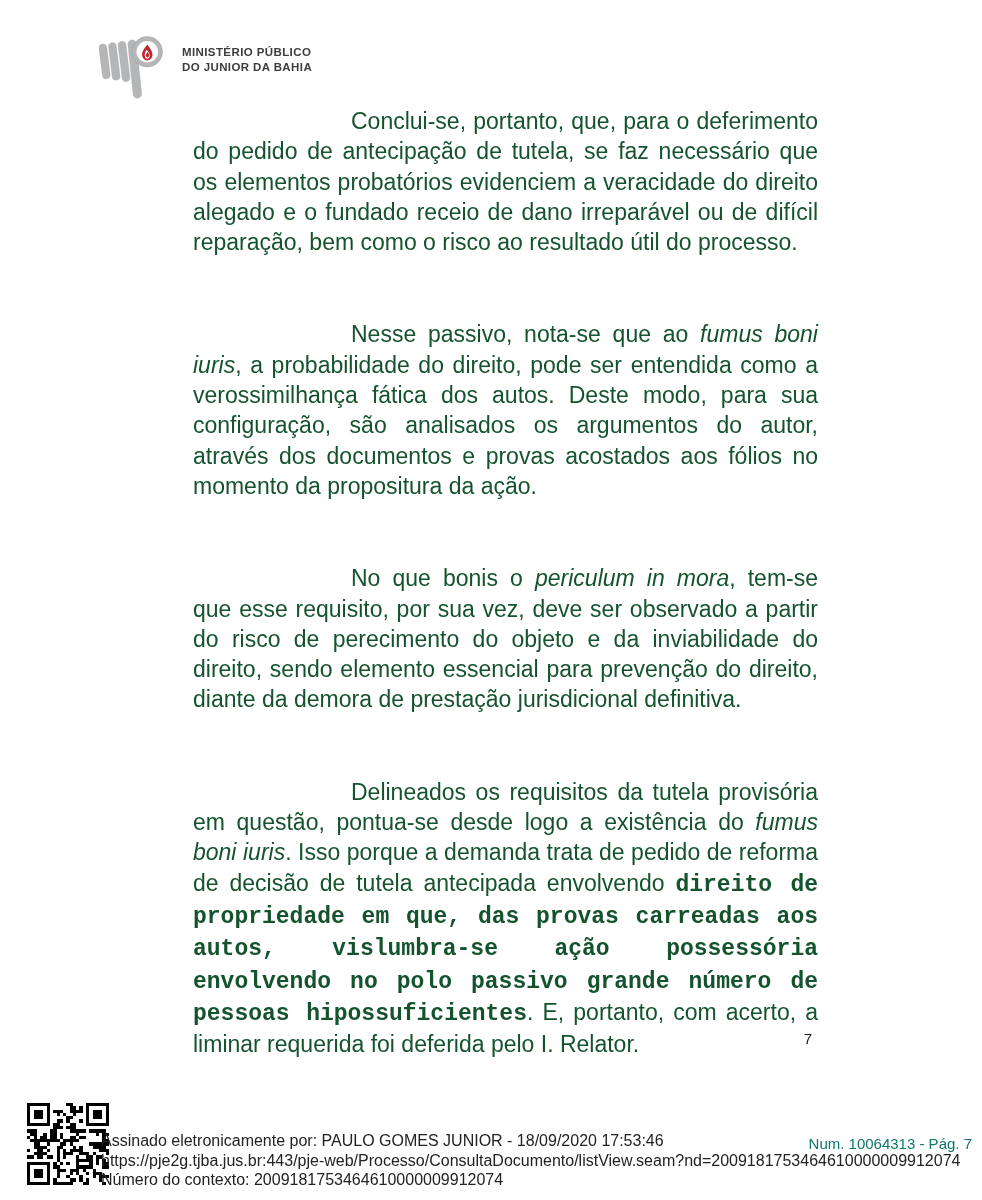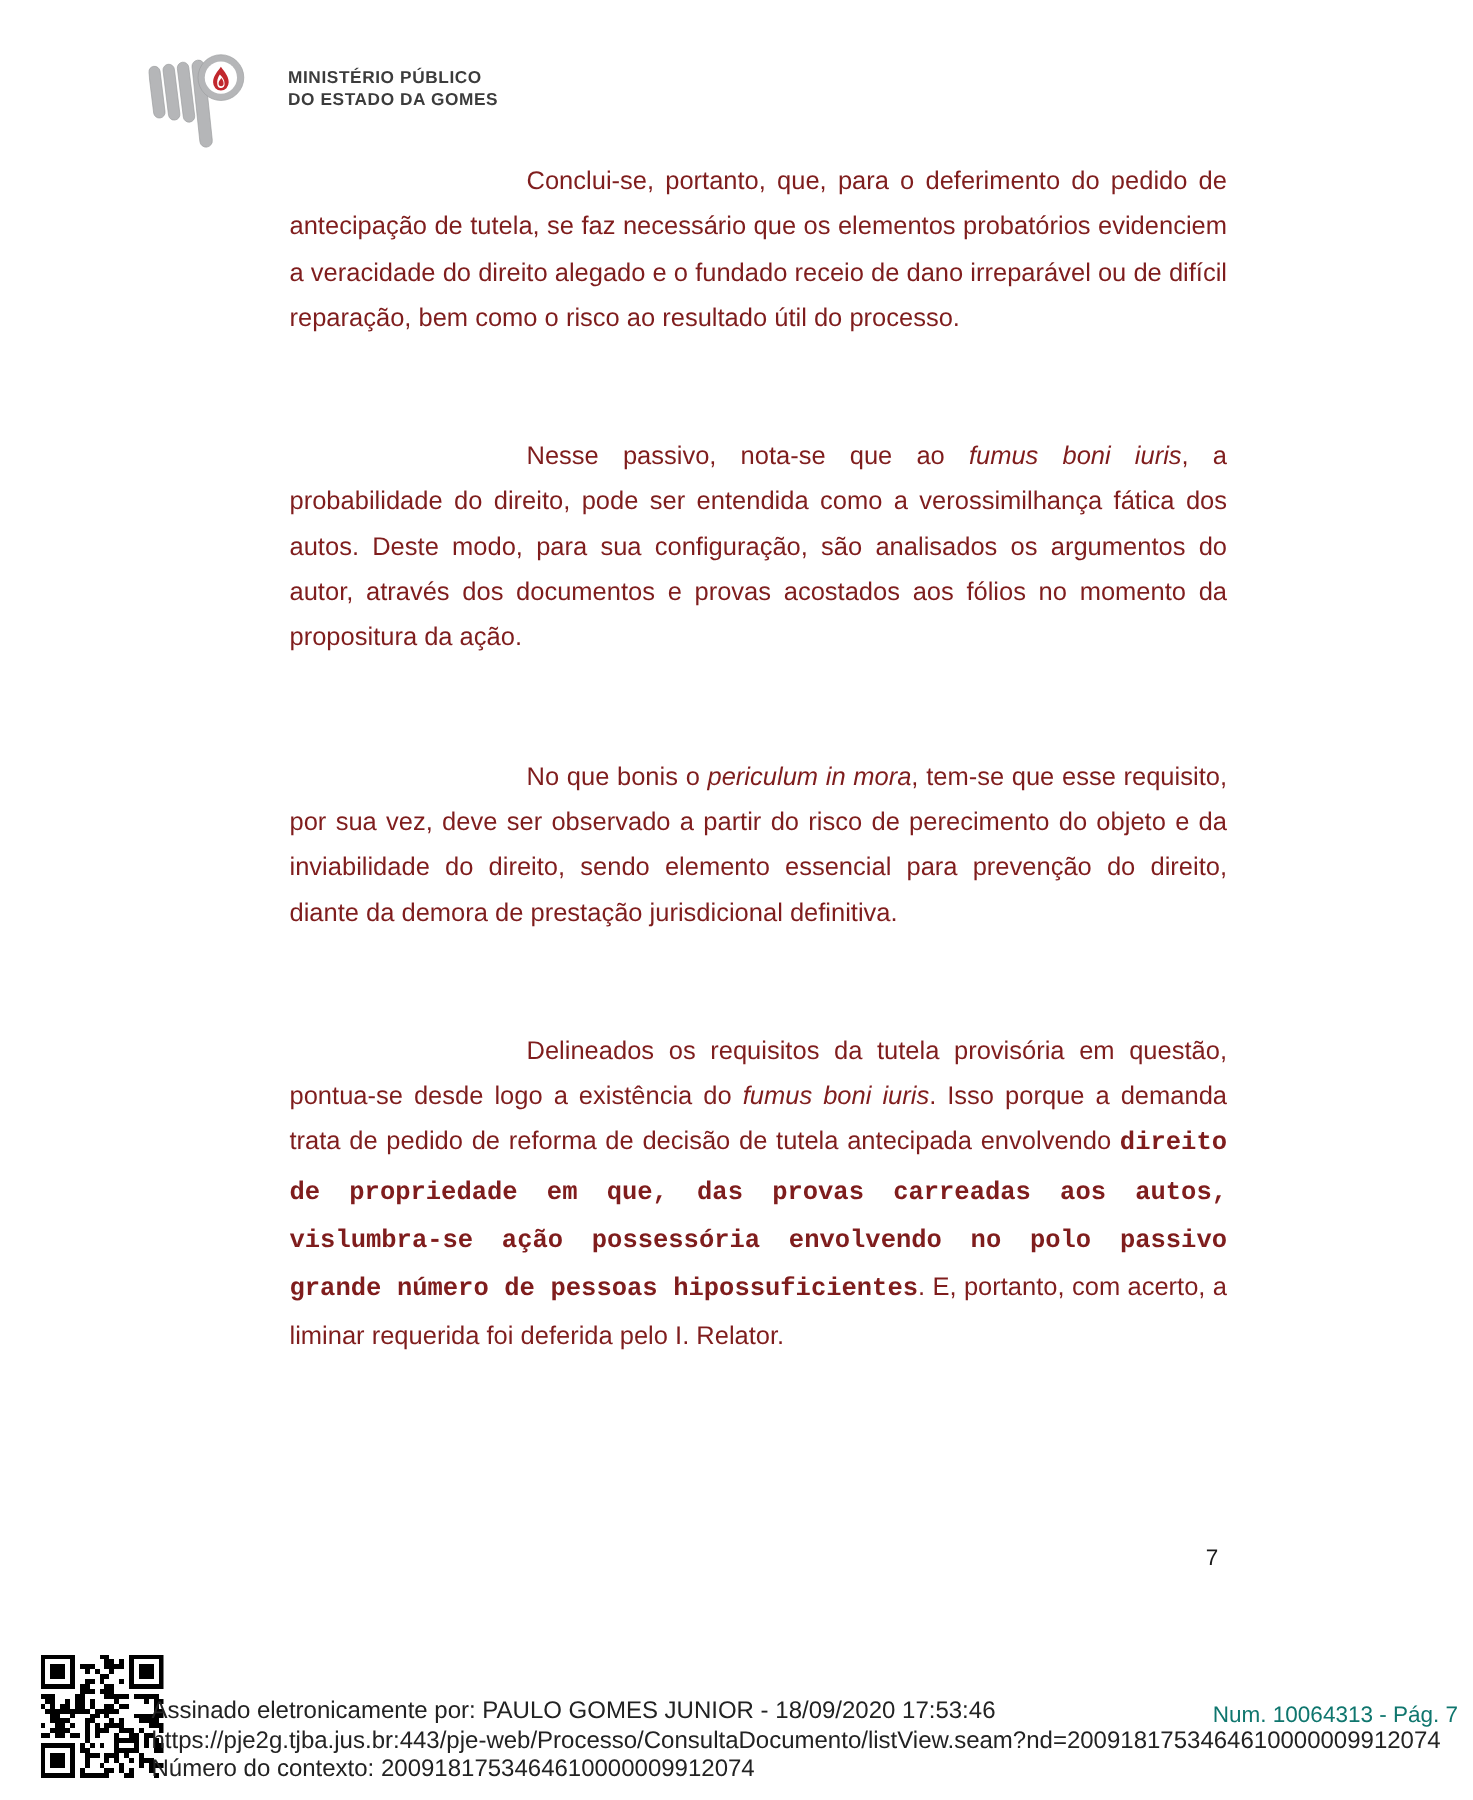--- a/index.html
+++ b/index.html
@@ -15,21 +15,21 @@
     color: #111;
   }
 
   
   .letterhead {
     position: absolute;
     left: 99px;
     top: 33px;
     display: flex;
     align-items: center;
-    gap: 27px;
+    gap: 17px;
   }
   .logo-icon { width: 66px; height: 68px; display: block; }
   .logo-gray { fill: var(--logo-gray, #b5b6b8); stroke: #9a9b9d; stroke-width: 0.6; }
   .logo-flame { fill: var(--flame, #c1272d); }
   .org-name {
     font-size: 11.5px;
     font-weight: bold;
     color: #3c3c3c;
     letter-spacing: 0.4px;
     line-height: 15px;
@@ -37,26 +37,26 @@
   }
 
   
   .doc-body {
     position: absolute;
     left: 193px;
     top: 106px;
     width: 625px;
   }
   .doc-body p {
-    font-size: 17px;
+    font-size: 23px;
     line-height: 30.3px;
     text-align: justify;
     text-indent: 158px;
     margin-bottom: 62px;
-    color: #7f1d1d;
+    color: #14532d;
   }
   .doc-body p:last-child { margin-bottom: 0; }
   .seg-i { font-style: italic; }
   .seg-b { font-weight: bold; font-family: Liberation Mono, monospace; }
 
   
   .page-number {
     position: absolute;
     left: 780px;
     top: 1030px;
@@ -112,21 +112,21 @@
       </g>
 
       <g transform="translate(69 30)">
         <path class="logo-flame" d="M0,-13.5 C3.5,-8.5 7.5,-4.5 7.5,1.5 A7.5,8 0 1,1 -7.5,1.5 C-7.5,-4.5 -3.5,-8.5 0,-13.5 Z"></path>
         <path d="M-1,-6 C2,-3 3.5,-0.5 3.5,2.5 A3.5,4 0 0,1 -3.5,3.5 C-4,0 -3,-3 -1,-6 Z" fill="#ffffff"></path>
         <path class="logo-flame" d="M0.5,-2.5 C2,-0.5 2.6,0.8 2.6,2.6 A2.4,2.6 0 1,1 -2.2,2.6 C-2.2,0.8 -1,-0.5 0.5,-2.5 Z"></path>
       </g>
     </svg>
     <div class="org-name">
       <div>MINISTÉRIO PÚBLICO</div>
-      <div>DO ESTADO DA GOMES</div>
+      <div>DO JUNIOR DA BAHIA</div>
     </div>
   </header>
 
   <main class="doc-body" id="doc-body">
       <p><span>Conclui-se, portanto, que, para o deferimento do pedido de antecipação de tutela, se faz necessário que os elementos probatórios evidenciem a veracidade do direito alegado e o fundado receio de dano irreparável ou de difícil reparação, bem como o risco ao resultado útil do processo.</span></p>
       <p><span>Nesse passivo, nota-se que ao </span><span class="seg-i">fumus boni iuris</span><span>, a probabilidade do direito, pode ser entendida como a verossimilhança fática dos autos. Deste modo, para sua configuração, são analisados os argumentos do autor, através dos documentos e provas acostados aos fólios no momento da propositura da ação.</span></p>
       <p><span>No que bonis o </span><span class="seg-i">periculum in mora</span><span>, tem-se que esse requisito, por sua vez, deve ser observado a partir do risco de perecimento do objeto e da inviabilidade do direito, sendo elemento essencial para prevenção do direito, diante da demora de prestação jurisdicional definitiva.</span></p>
       <p><span>Delineados os requisitos da tutela provisória em questão, pontua-se desde logo a existência do </span><span class="seg-i">fumus boni iuris</span><span>. Isso porque a demanda trata de pedido de reforma de decisão de tutela antecipada envolvendo </span><span class="seg-b">direito de propriedade em que, das provas carreadas aos autos, vislumbra-se ação possessória envolvendo no polo passivo grande número de pessoas hipossuficientes</span><span>. E, portanto, com acerto, a liminar requerida foi deferida pelo I. Relator.</span></p>
     </main>
 

